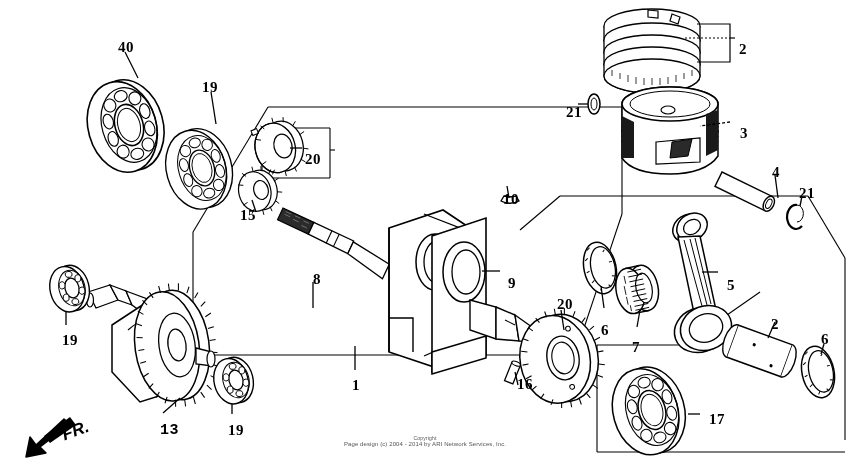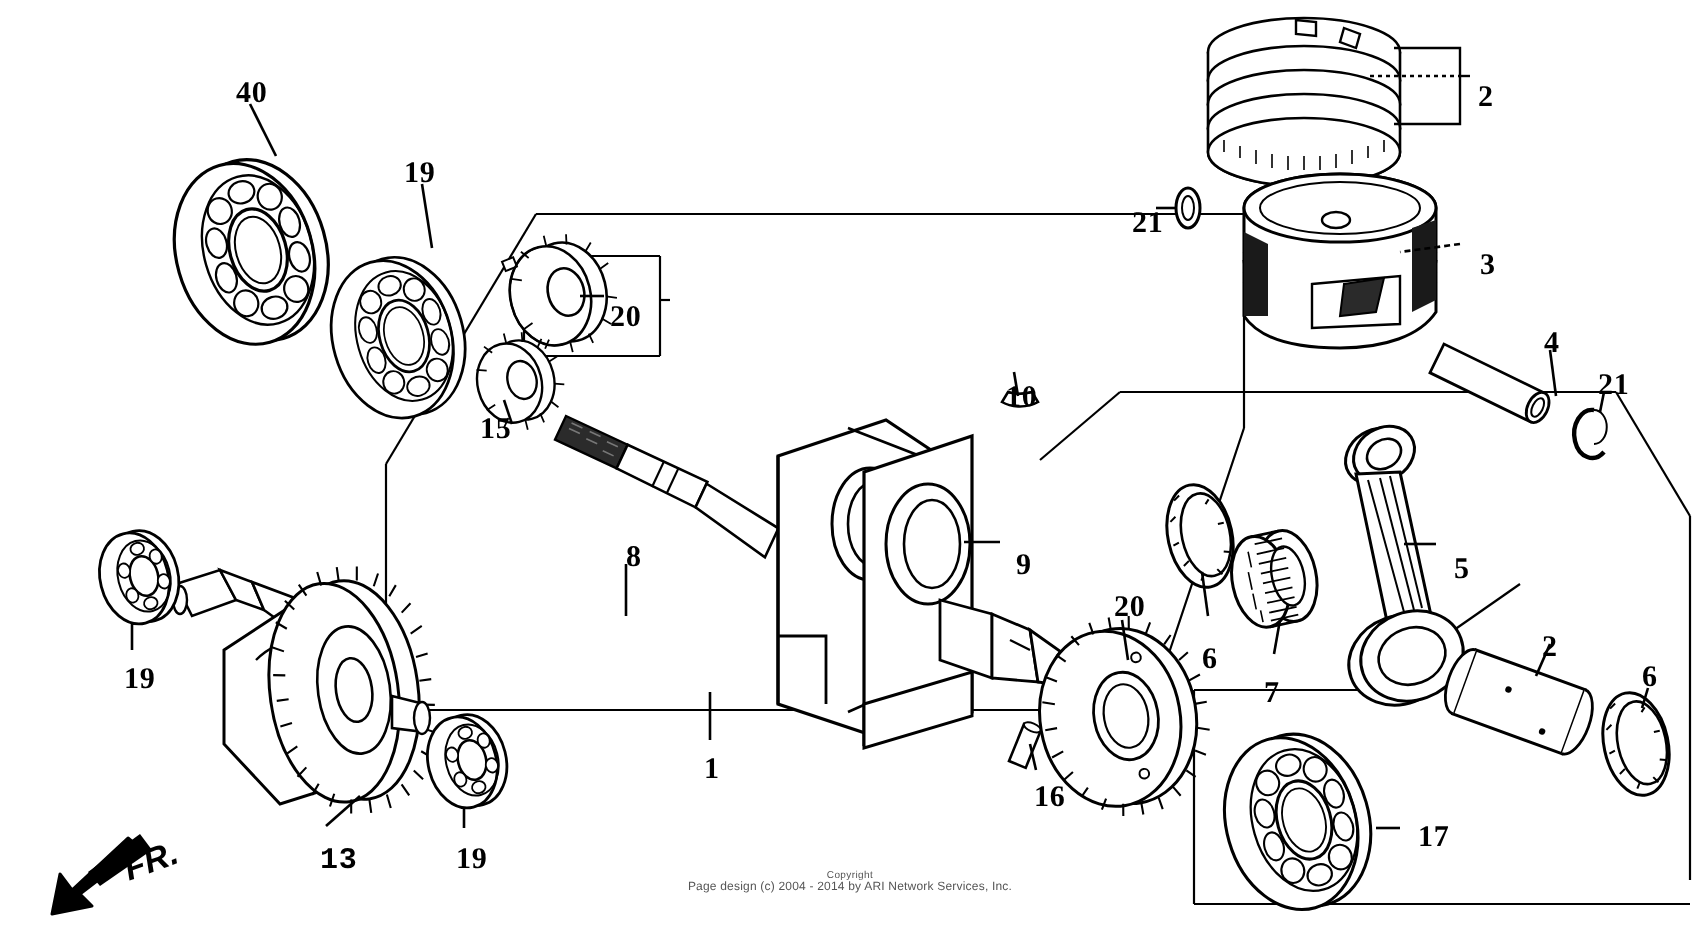--- a/index.html
+++ b/index.html
@@ -394,21 +394,21 @@
       <div class="callout" style="left: 202px; top: 80px;">19</div>
       <div class="callout" style="left: 305px; top: 152px;">20</div>
       <div class="callout" style="left: 240px; top: 208px;">15</div>
       <div class="callout" style="left: 313px; top: 272px;">8</div>
       <div class="callout" style="left: 352px; top: 378px;">1</div>
       <div class="callout" style="left: 62px; top: 333px;">19</div>
       <div class="callout" style="left: 160px; top: 423px; font-family: Liberation Mono, monospace;">13</div>
       <div class="callout" style="left: 228px; top: 423px;">19</div>
       <div class="callout" style="left: 508px; top: 276px;">9</div>
       <div class="callout" style="left: 503px; top: 177px; margin-top: 15px;">10</div>
-      <div class="callout" style="left: 517px; top: 392px;">16</div>
+      <div class="callout" style="left: 517px; top: 377px;">16</div>
       <div class="callout" style="left: 557px; top: 297px;">20</div>
       <div class="callout" style="left: 739px; top: 42px;">2</div>
       <div class="callout" style="left: 566px; top: 105px;">21</div>
       <div class="callout" style="left: 740px; top: 126px;">3</div>
       <div class="callout" style="left: 772px; top: 165px;">4</div>
       <div class="callout" style="left: 799px; top: 186px;">21</div>
       <div class="callout" style="left: 601px; top: 323px;">6</div>
       <div class="callout" style="left: 632px; top: 340px;">7</div>
       <div class="callout" style="left: 727px; top: 278px;">5</div>
       <div class="callout" style="left: 771px; top: 317px;">2</div>

